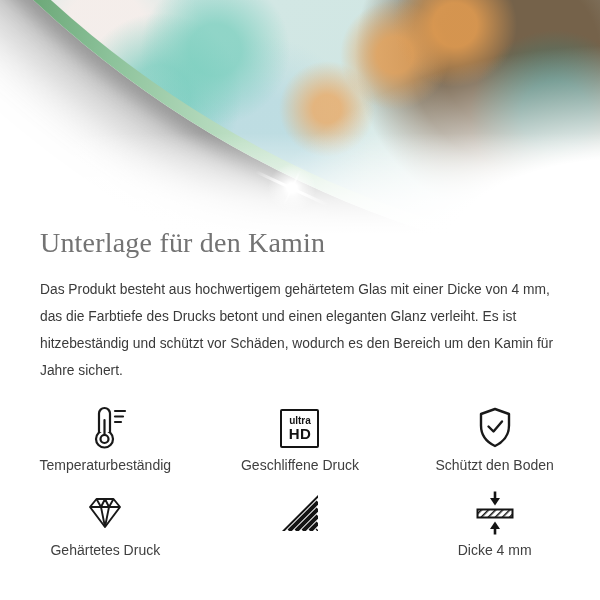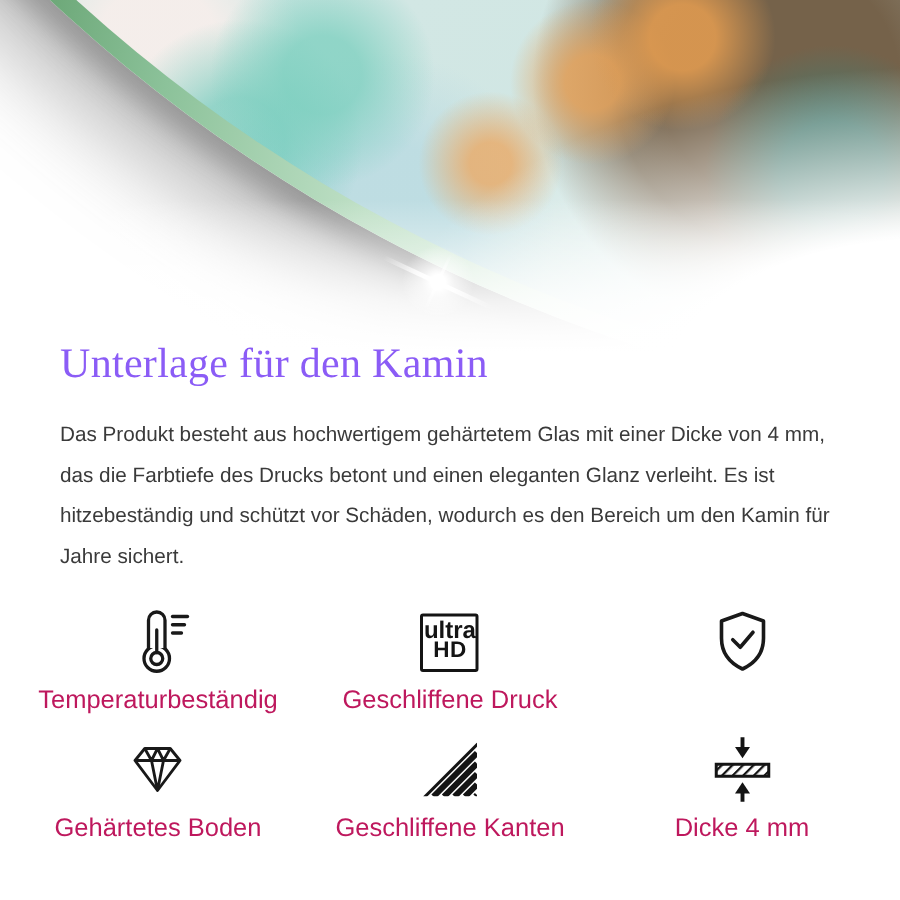--- a/index.html
+++ b/index.html
@@ -31,33 +31,33 @@
   .sparkle .glow{position:absolute;inset:0;
     background:radial-gradient(circle at 40px 40px,#fff 0 5px,rgba(255,255,255,.6) 11px,rgba(255,255,255,0) 24px);}
   .sparkle::before{content:"";position:absolute;left:0;top:38.5px;width:80px;height:3px;transform:rotate(25deg);
     background:linear-gradient(90deg,rgba(255,255,255,0),#fff 38%,#fff 62%,rgba(255,255,255,0));}
   .sparkle::after{content:"";position:absolute;left:20px;top:39px;width:40px;height:2px;transform:rotate(-65deg);opacity:.85;
     background:linear-gradient(90deg,rgba(255,255,255,0),#fff 40%,#fff 60%,rgba(255,255,255,0));}
 
   
   .content{position:absolute;left:40px;top:224px;width:528px;}
   h1{margin:0;font-family:"Liberation Serif","DejaVu Serif",serif;font-weight:400;
-     font-size:28px;line-height:38px;color:#8b5cf6;letter-spacing:.2px;}
+     font-size:28px;line-height:38px;color:#737373;letter-spacing:.2px;}
   .desc{margin:14px 0 0 0;font-size:13.8px;line-height:27px;color:#3a3a3a;}
 
   
   .features{position:absolute;left:8px;top:396px;width:584px;display:grid;
             grid-template-columns:repeat(3,1fr);grid-auto-rows:85px;}
   .feature{display:flex;flex-direction:column;align-items:center;padding-top:8px;}
   .icon-wrap{height:48px;display:flex;align-items:center;justify-content:center;}
-  .feature .label{margin-top:5px;font-size:17px;color:#be185d;}
+  .feature .label{margin-top:5px;font-size:14px;color:#404040;}
   .icon-svg{display:block;}
   .uhd-box{width:35px;height:35px;border:2.5px solid #141414;border-radius:2px;
            display:flex;flex-direction:column;align-items:center;justify-content:center;color:#141414;}
-  .uhd-top{font-size:16px;font-weight:600;line-height:11px;}
+  .uhd-top{font-size:10px;font-weight:600;line-height:11px;}
   .uhd-bottom{font-size:15px;font-weight:800;line-height:15px;letter-spacing:.3px;}
 </style>
 </head>
 <body>
 
 <div class="page">
 
   <div class="hero">
     <div class="disc-edge"></div>
     <div class="disc-surface"></div>
@@ -100,51 +100,51 @@
       <div class="label">Geschliffene Druck</div>
     </div>
 
     <div class="feature">
       <div class="icon-wrap">
         <svg class="icon-svg" width="46" height="46" viewBox="0 0 46 46" fill="none">
           <path d="M23 4 L37 9 V20.5 C37 30.5 31.5 37 23 41 C14.5 37 9 30.5 9 20.5 V9 Z" stroke="#191919" stroke-width="2.4" stroke-linejoin="round"></path>
           <path d="M16.5 21.5 L21.5 26.5 L30 16.5" stroke="#191919" stroke-width="2.4" stroke-linecap="round" stroke-linejoin="round"></path>
         </svg>
       </div>
+      <div class="label">Schützt den Boden</div>
     </div>
 
     <div class="feature">
       <div class="icon-wrap">
         <svg class="icon-svg" width="46" height="46" viewBox="0 0 46 46" fill="none">
           <path d="M14.5 9 H31.5 L38 17 L23 37 L8 17 Z" stroke="#191919" stroke-width="1.9" stroke-linejoin="round"></path>
           <path d="M8 17 H38 M14.5 9 L19 17 M23 9 L19 17 M23 9 L27 17 M31.5 9 L27 17 M19 17 L23 37 M27 17 L23 37" stroke="#191919" stroke-width="1.9" stroke-linejoin="round"></path>
         </svg>
       </div>
-      <div class="label">Gehärtetes Boden</div>
+      <div class="label">Gehärtetes Druck</div>
     </div>
 
     <div class="feature">
       <div class="icon-wrap">
         <svg class="icon-svg" width="46" height="46" viewBox="0 0 46 46" fill="none">
           <defs>
               <clipPath id="triClip">
                 <polygon points="5,41 41,5 41,41"></polygon>
               </clipPath>
             </defs>
           <g clip-path="url(#triClip)" stroke="#141414" stroke-width="4">
             <line x1="5" y1="41" x2="41" y2="5"></line>
             <line x1="12" y1="41" x2="41" y2="12"></line>
             <line x1="19" y1="41" x2="41" y2="19"></line>
             <line x1="26" y1="41" x2="41" y2="26"></line>
             <line x1="33" y1="41" x2="41" y2="33"></line>
             <line x1="40" y1="41" x2="41" y2="40"></line>
           </g>
         </svg>
       </div>
-      <div class="label">Geschliffene Kanten</div>
     </div>
 
     <div class="feature">
       <div class="icon-wrap">
         <svg class="icon-svg" width="46" height="46" viewBox="0 0 46 46" fill="none">
           <defs>
             <pattern id="hatch" patternUnits="userSpaceOnUse" width="5" height="5" patternTransform="rotate(45)">
               <line x1="0" y1="0" x2="0" y2="5" stroke="#141414" stroke-width="3"></line>
             </pattern>
           </defs>

